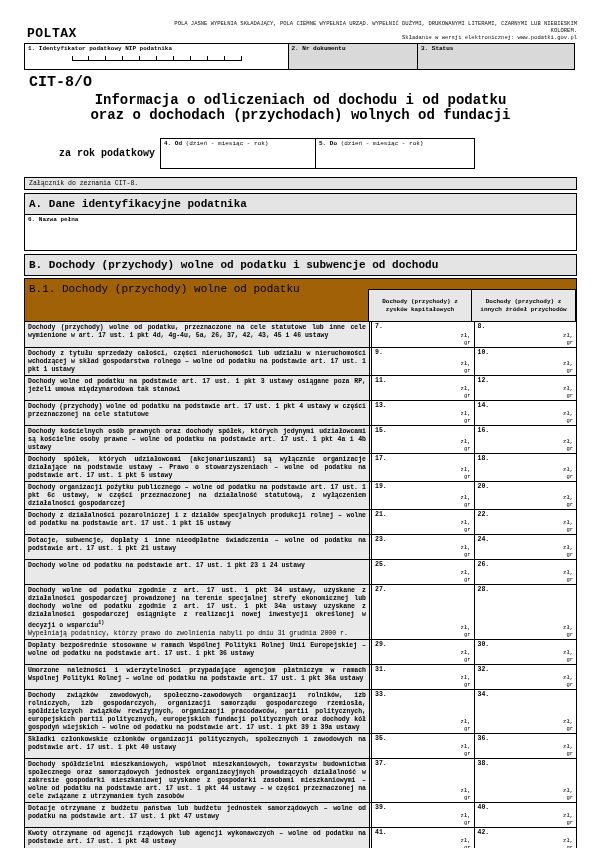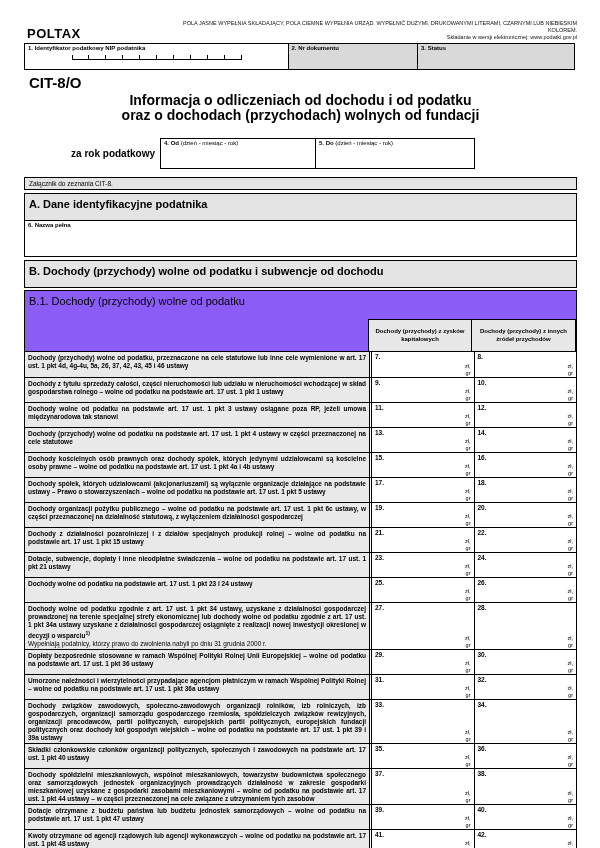--- a/index.html
+++ b/index.html
@@ -1,21 +1,21 @@
 <!DOCTYPE html>
 <html><head>
 <meta charset="utf-8">
 <style>
   * { box-sizing: border-box; margin: 0; padding: 0; }
   html,body { background:#fff; }
   .page {
     position: relative;
     width: 600px; height: 848px;
     background: #fff;
-    font-family: Liberation Sans, sans-serif;
+    font-family: Liberation Mono, monospace;
     color: #000;
     overflow: hidden;
   }
   .content { position:absolute; left:24px; top:0; width:553px; }
 
   
   .brand-row { display:flex; justify-content:space-between; align-items:flex-end; margin-top:20px; }
   .brand { font-size:13px; font-weight:bold; letter-spacing:.5px; padding-left:3px; }
   .notices { text-align:right; font-size:5.5px; line-height:7px; color:#111; width:420px; }
 
@@ -36,25 +36,25 @@
   .year-row { display:flex; align-items:center; margin-top:15px; }
   .year-label { width:136px; text-align:right; font-size:10px; font-weight:bold; padding-right:5px; }
   .year-box { display:flex; border:1.5px solid #000; height:31px; width:315px; }
   .year-cell { padding:1px 3px; font-size:6px; }
   .year-cell b { font-weight:bold; }
   .year-cell.from { width:155px; border-right:1px solid #000; }
   .year-cell.to { width:158px; }
 
   .attachment-bar { margin-top:8px; border:1px solid #000; background:#e4e4e4; font-size:6.5px; line-height:12px; height:13px; padding-left:4px; }
 
-  .section-bar { margin-top:3px; border:1.5px solid #000; background:#e4e4e4; font-size:11px; font-weight:bold; height:28px; line-height:20px; padding-left:4px; }
+  .section-bar { margin-top:3px; border:1.5px solid #000; background:#e4e4e4; font-size:11px; font-weight:bold; height:22px; line-height:20px; padding-left:4px; }
   .name-box { border:1.5px solid #000; border-top:none; background:#fff; height:36px; padding:1px 3px; font-size:6px; font-weight:bold; }
 
   
-  .b1-box { margin-top:2px; border:1.5px solid #000; background:#8b5cf6; height:62px; position:relative; }
+  .b1-box { margin-top:2px; border:1.5px solid #000; background:#a16207; height:44px; position:relative; }
   .b1-title { font-size:11px; padding:4px 0 0 4px; }
   .b1-colheads { position:absolute; right:0; bottom:0; display:flex; height:32px; }
   .b1-colhead { width:104px; border:1px solid #000; border-bottom:none; background:#e7e7e7; font-size:6px; font-weight:bold; text-align:center; display:flex; align-items:center; justify-content:center; padding:2px 6px; line-height:7.5px; }
   .b1-colhead + .b1-colhead { border-left:none; }
 
   
   .b1-table { border:1.5px solid #000; border-top:none; }
   .trow { display:flex; border-top:1px solid #000; min-height:25px; background:#fff; }
   .trow:first-child { border-top:none; }
   .label-cell { width:345px; background:#e9e9e9; border-right:1px solid #000; padding:1.5px 3px; font-size:6.5px; line-height:8px; font-weight:bold; text-align:justify; }

